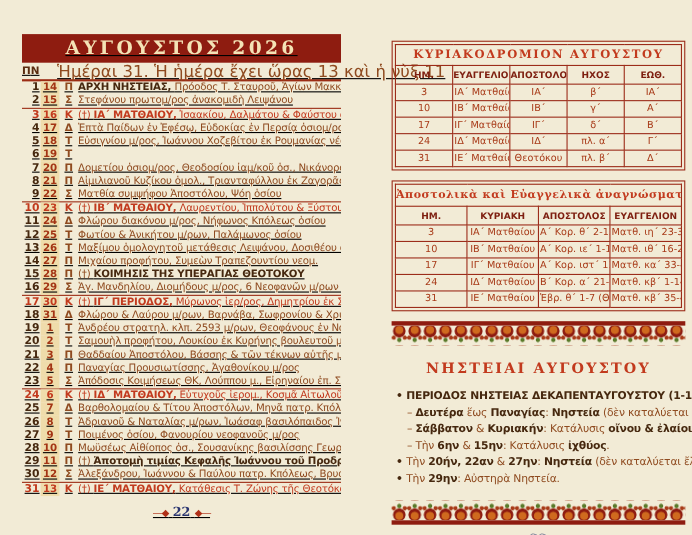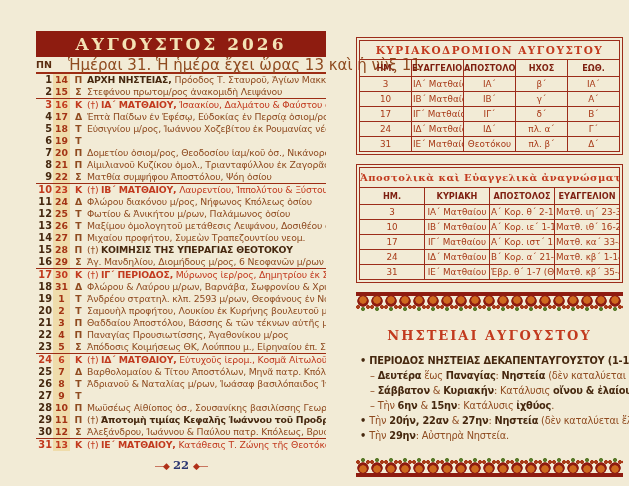--- a/index.html
+++ b/index.html
@@ -5,21 +5,21 @@
   html,body{margin:0;padding:0;}
   body{
     width:629px;height:486px;overflow:hidden;
     background:#f2ebd6;
     font-family:"DejaVu Sans", sans-serif;
     -webkit-font-smoothing:antialiased;
   }
   .spread{position:relative;width:629px;height:486px;background:#f2ebd6;}
 
   
-  .left-page{position:absolute;left:36px;top:31px;width:290px;}
+  .left-page{position:absolute;left:20px;top:31px;width:290px;text-decoration:underline;}
   .title-bar{
     background:#8e1c10;color:#f4e3b6;text-align:center;
     font-family:"DejaVu Serif", serif;font-weight:bold;
     font-size:17px;letter-spacing:3px;line-height:26px;height:26px;
   }
   .sub-head{
     display:flex;align-items:center;height:15px;
     border-bottom:2px solid #9c2c14;
     font-size:9.5px;color:#7c3a16;font-weight:bold;
   }
@@ -245,20 +245,21 @@
         <div class="day-row">
           <span class="c1">26</span>
           <span class="c2">8</span>
           <span class="c3">Τ</span>
           <span class="ctext"><span>Ἀδριανοῦ &amp; Ναταλίας μ/ρων, Ἰωάσαφ βασιλόπαιδος Ἰνδιῶν ὁσ.</span></span>
         </div>
         <div class="day-row">
           <span class="c1">27</span>
           <span class="c2">9</span>
           <span class="c3">Τ</span>
+          <span class="ctext"><span>Ποιμένος ὁσίου, Φανουρίου νεοφανοῦς μ/ρος</span></span>
         </div>
         <div class="day-row">
           <span class="c1">28</span>
           <span class="c2">10</span>
           <span class="c3">Π</span>
           <span class="ctext"><span>Μωϋσέως Αἰθίοπος ὁσ., Σουσανίκης βασιλίσσης Γεωργίας μ/ρος</span></span>
         </div>
         <div class="day-row">
           <span class="c1">29</span>
           <span class="c2">11</span>

